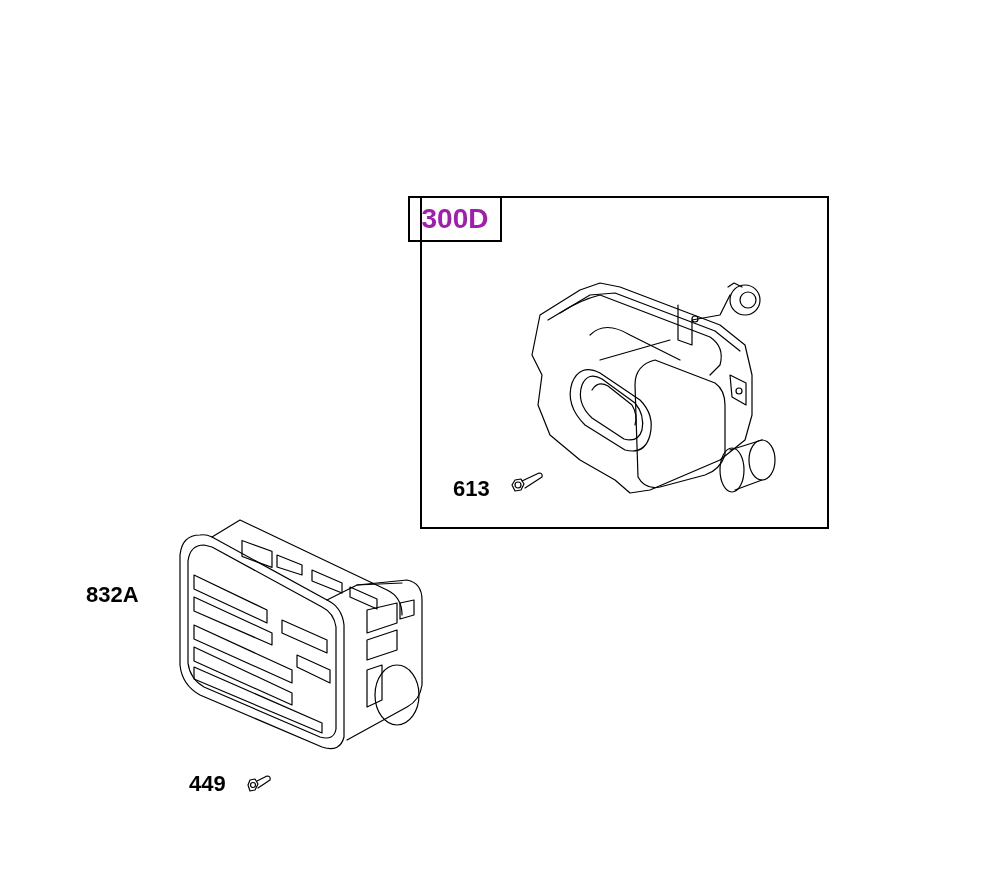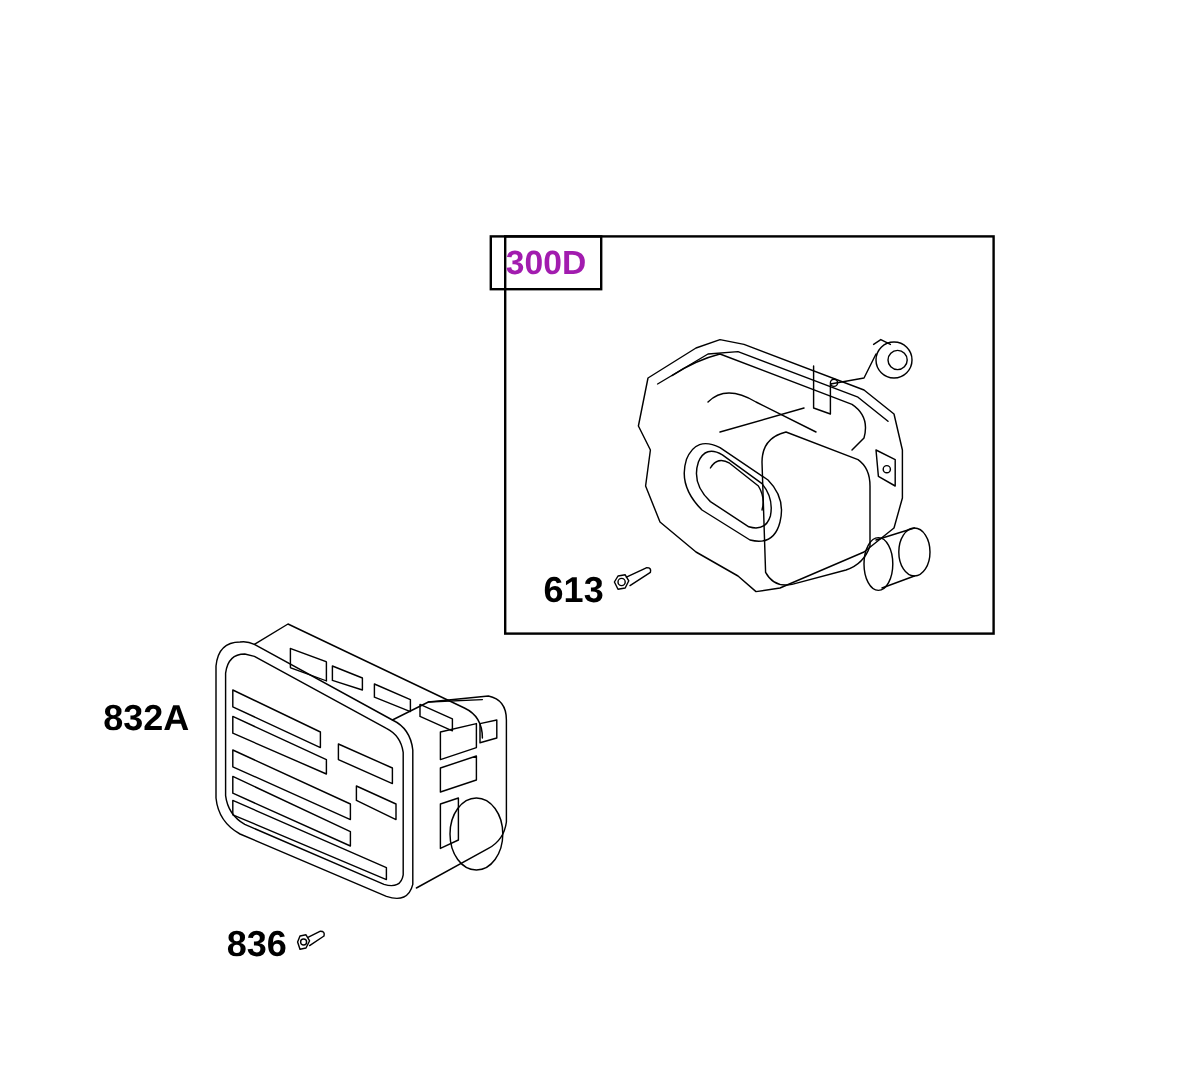--- a/index.html
+++ b/index.html
@@ -4,21 +4,21 @@
 <style>
   html, body { margin:0; padding:0; background:#ffffff; }
   body { width:1000px; height:892px; position:relative; overflow:hidden;
          font-family:"Liberation Sans", sans-serif; }
   .frame { position:absolute; left:420px; top:196px; width:405px; height:329px;
            border:2px solid #000; box-sizing:content-box; }
   .frame-label { position:absolute; left:408px; top:196px; width:90px; height:42px;
            border:2px solid #000; box-sizing:content-box; display:flex;
            align-items:center; justify-content:center; font-weight:bold;
            font-size:28px; color:#a21caf; letter-spacing:0px; }
-  .callout { position:absolute; font-weight:bold; font-size:30px; color:#000; line-height:1; }
+  .callout { position:absolute; font-weight:bold; font-size:22px; color:#000; line-height:1; }
   svg.part { position:absolute; overflow:visible; }
   svg.part * { fill:none; stroke:#000; stroke-width:1.2; stroke-linejoin:round; stroke-linecap:round; }
 </style>
 </head>
 <body>
 
 <div class="frame"></div>
 <div class="frame-label">300D</div>
 
 <svg class="part" style="left:520px;top:265px;" width="270" height="240" viewBox="0 0 270 240">
@@ -82,18 +82,18 @@
   <path d="M110 105 L155 125 L155 138 L110 118 Z"></path>
   <path d="M125 140 L158 155 L158 168 L125 152 Z"></path>
 
   <ellipse cx="225" cy="180" rx="22" ry="30"></ellipse>
   <path d="M195 95 L225 88 L225 108 L195 118 Z"></path>
   <path d="M228 88 L242 85 L242 100 L228 104 Z"></path>
   <path d="M195 125 L225 115 L225 135 L195 145 Z"></path>
   <path d="M195 155 L210 150 L210 185 L195 192 Z"></path>
 </svg>
 
-<div class="callout" style="left:189px;top:773px;">836</div>
+<div class="callout" style="left:189px;top:773px;">449</div>
 <svg class="part" style="left:245px;top:773px;" width="28" height="22" viewBox="0 0 28 22">
   <polygon points="3,12 5,7 10,6 13,11 10,17 5,18"></polygon>
   <circle cx="8" cy="12" r="2.5"></circle>
   <path d="M12 8 L22 3 Q26 3 25 7 L13 15"></path>
 </svg>
 
 </body></html>

